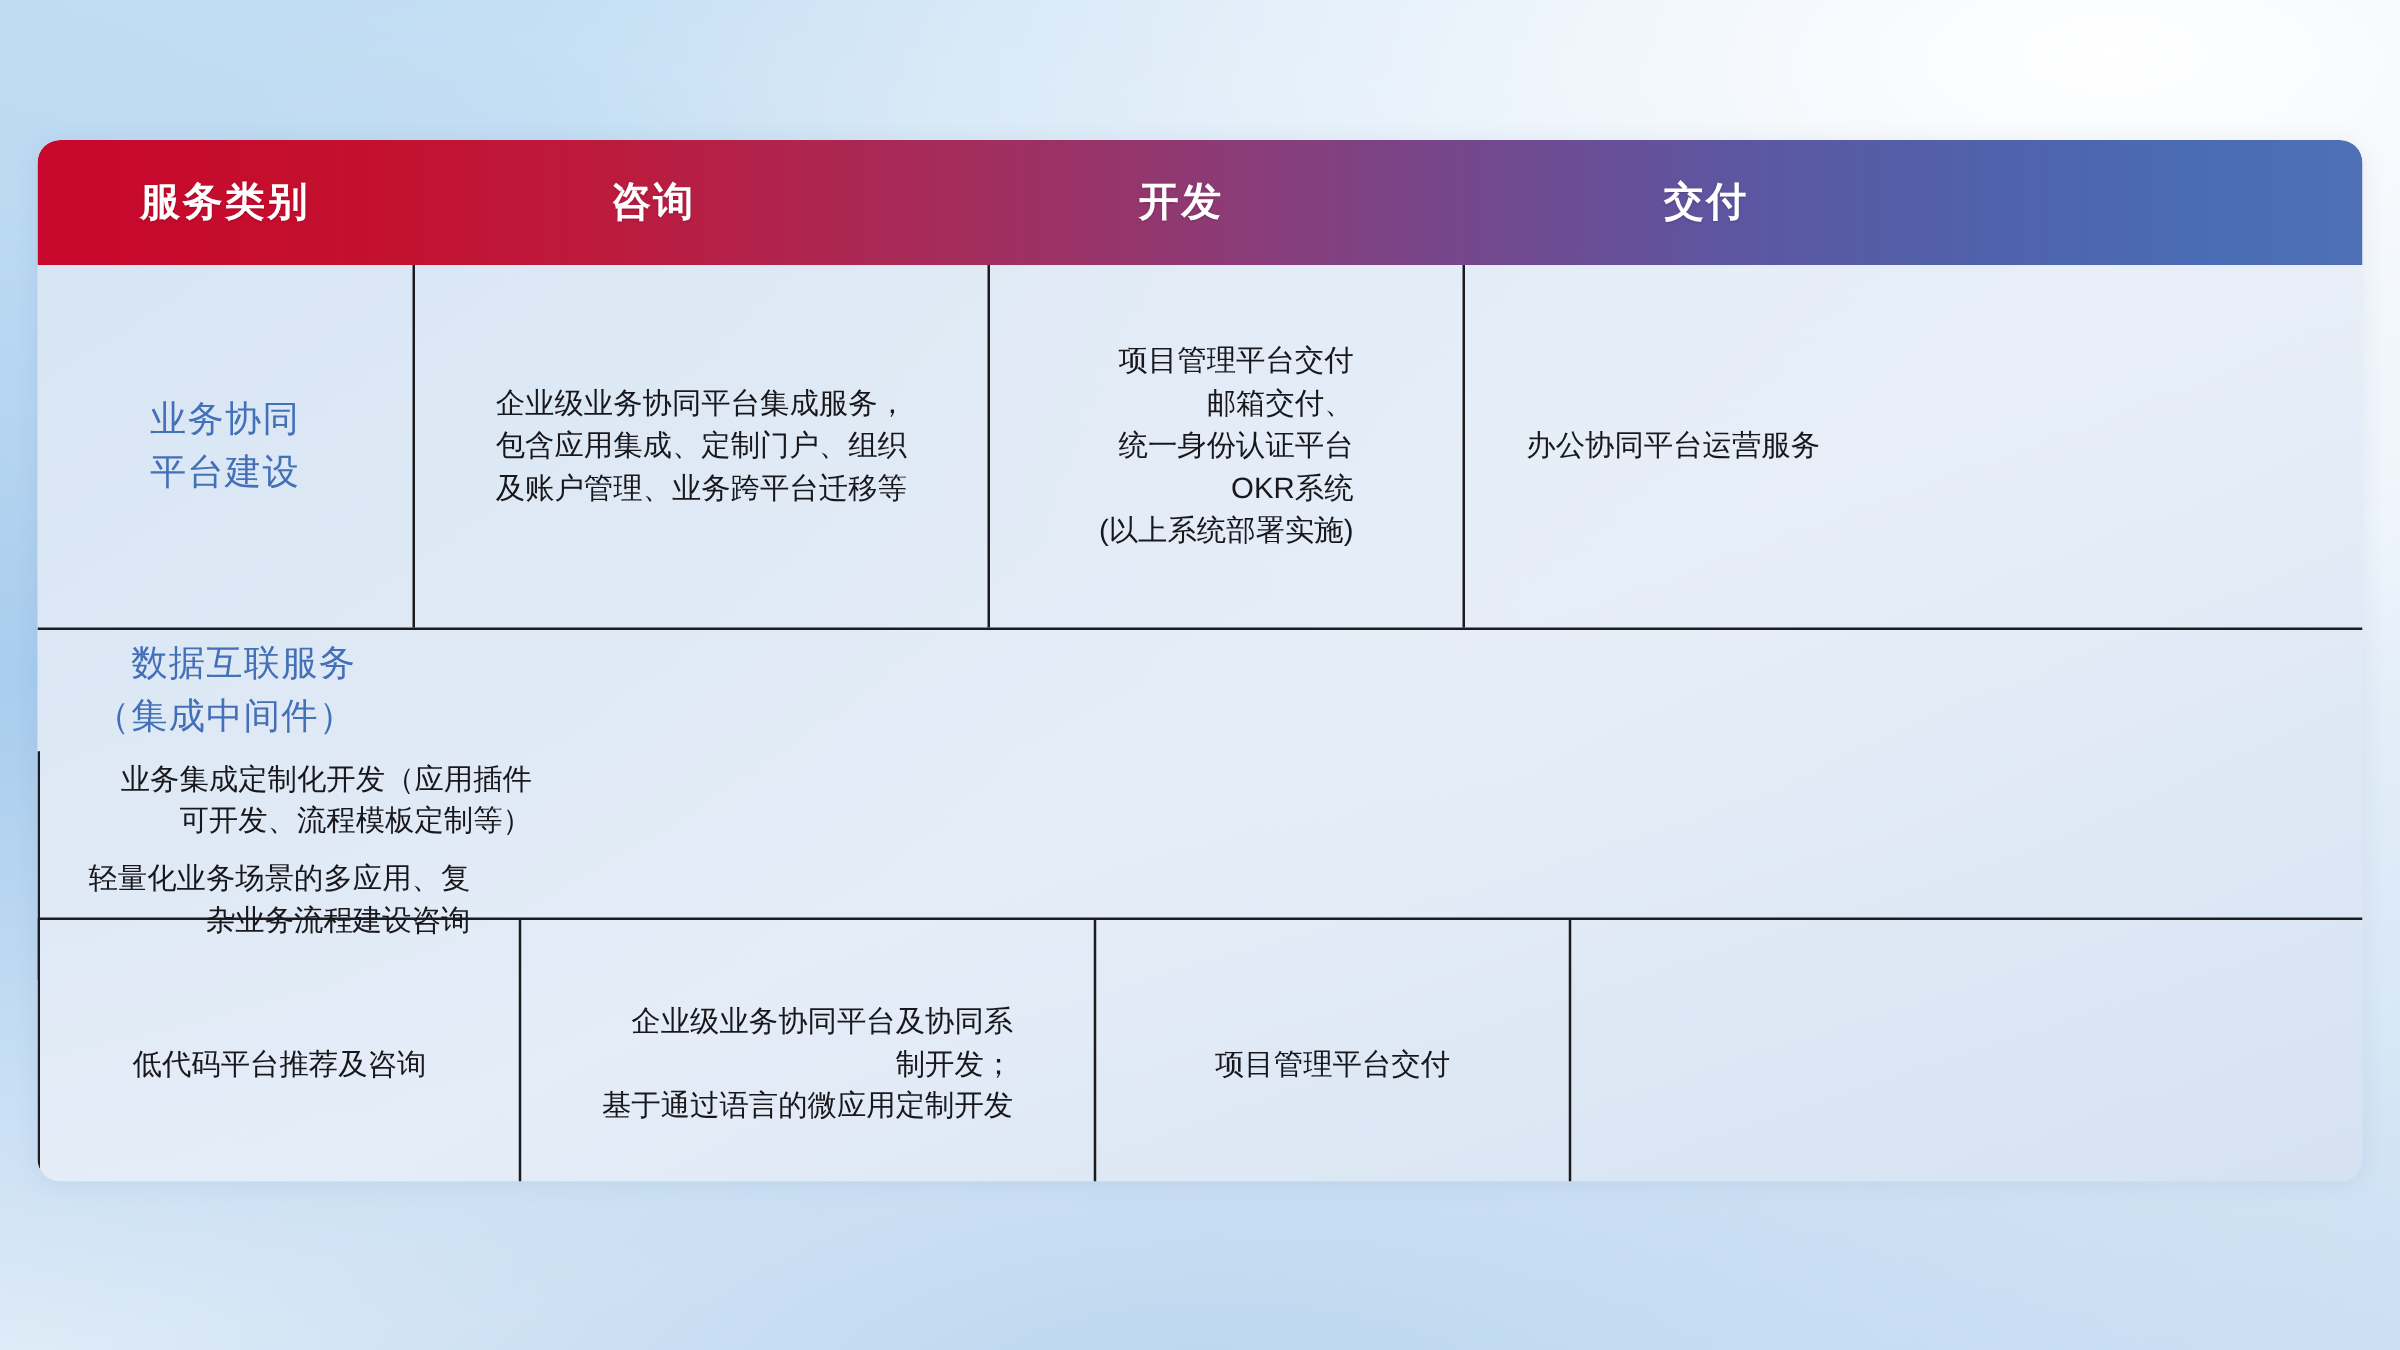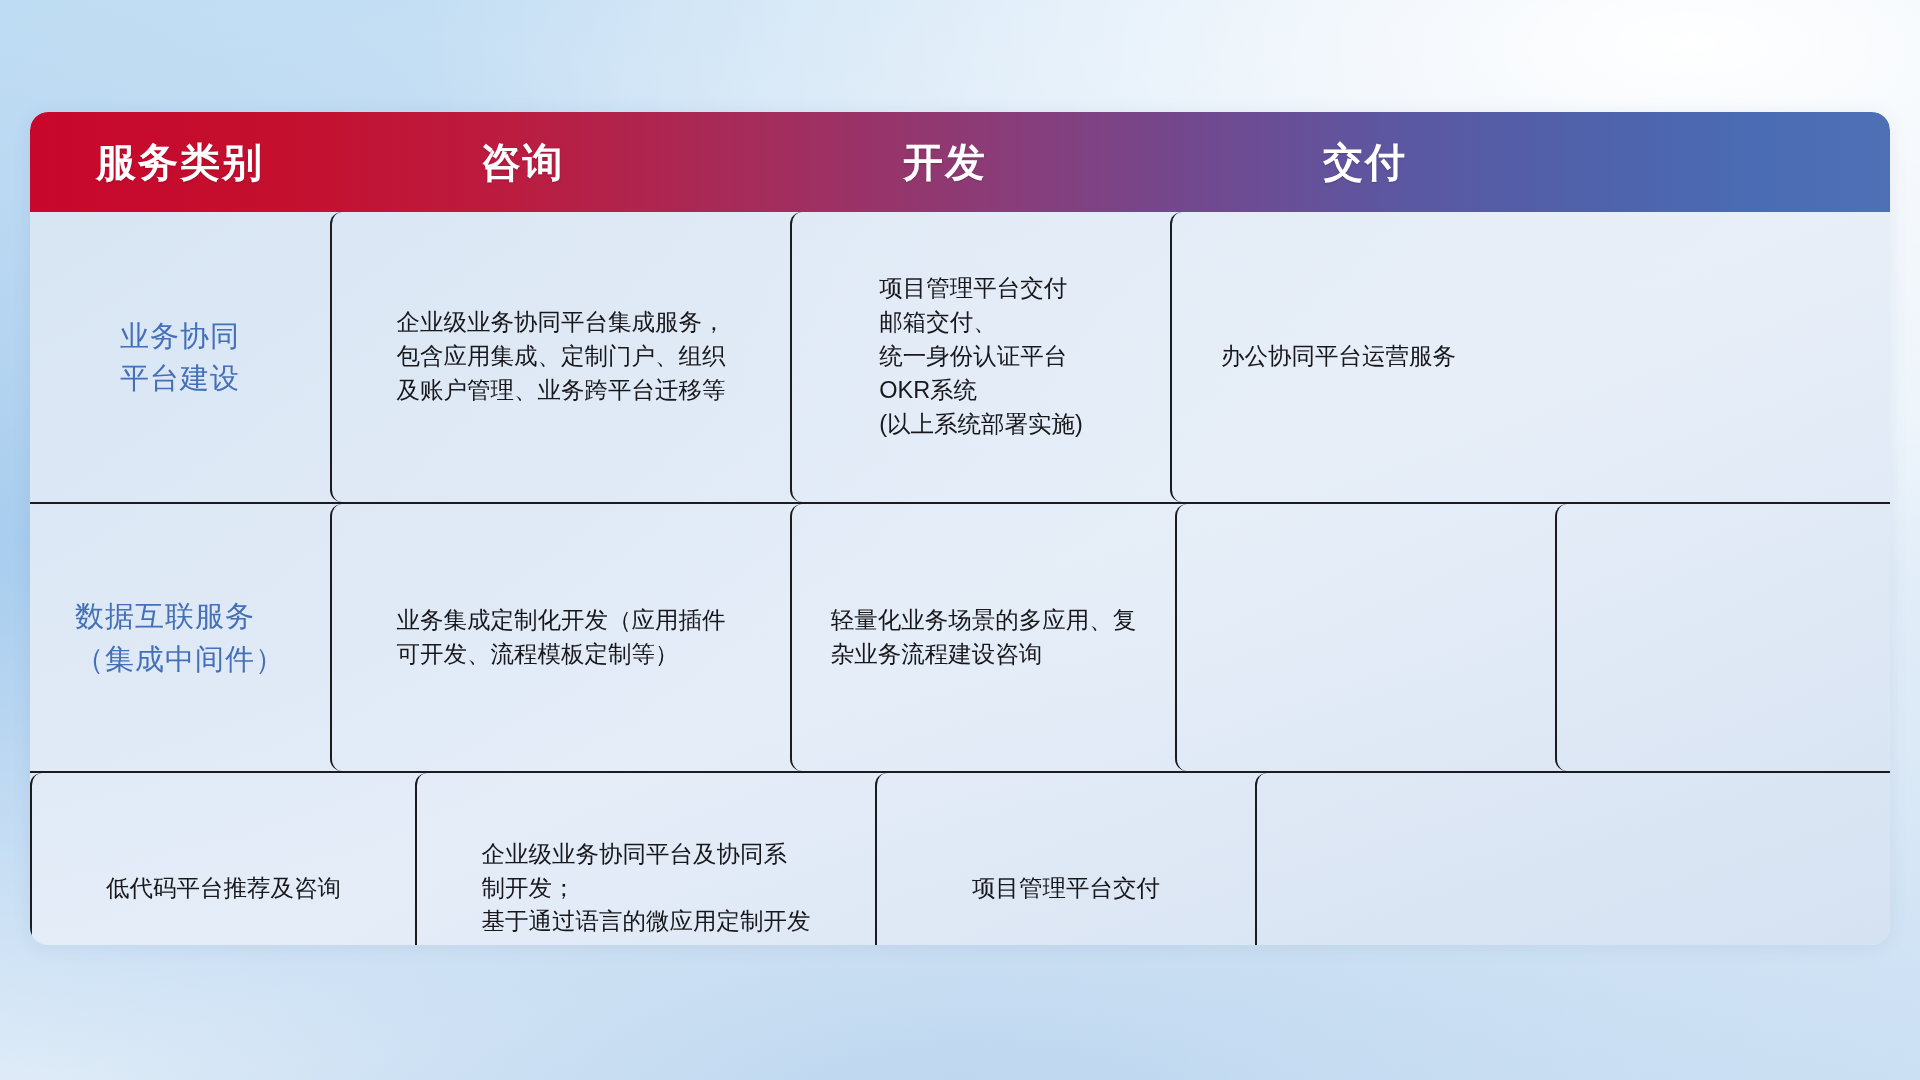--- a/index.html
+++ b/index.html
@@ -34,43 +34,42 @@
   .thead{
     display:flex;height:100px;
     background:linear-gradient(90deg,
        #c8072c 0%, #c4102f 14%, #bb1c40 26%,
        #a32d5d 40%, #8a3c78 52%, #71498f 63%,
        #5d56a1 73%, #4f62ab 84%, #4a6cb4 93%, #4f70b5 100%);
     border-radius:18px 18px 0 0;
   }
   .th{
     display:flex;align-items:center;justify-content:center;
-    color:#fff;font-size:40px;font-weight:bold;letter-spacing:2px;
+    color:#fff;font-size:32px;font-weight:bold;letter-spacing:2px;
     text-shadow:0 1px 2px rgba(0,0,0,.18);
   }
   
   .tbody{position:relative;}
   .trow{display:flex;box-sizing:border-box;}
   .trow + .trow{border-top:2px solid #1c1c20;}
   .td{
     display:flex;align-items:center;justify-content:center;
-    box-sizing:border-box;padding:6px 14px;text-align:left;
+    box-sizing:border-box;padding:6px 14px;text-align:right;
     font-size:23.5px;color:#18181c;line-height:1.44;
     white-space:pre-line;
-    border-radius:12px;
   }
   .td.sep{border-left:2px solid #1c1c20;}
   .cat{
     color:#4470b8;font-weight:normal;font-size:29px;line-height:1.46;
     letter-spacing:1px;
   }
   
   .c0{width:300px;} .c1{width:385px;} .c2{width:460px;}
   .c3{width:380px;} .c4{width:335px;}
-  .r0{height:290px;} .r1{height:269px;} .r2{height:233px;}
+  .r0{height:290px;} .r1{height:232px;flex-direction:column;} .r2{height:233px;}
 </style>
 </head>
 <body>
 
 <div id="bg"></div>
 
 <div id="card">
 
   <div class="thead">
     <div class="th c0">服务类别</div>

